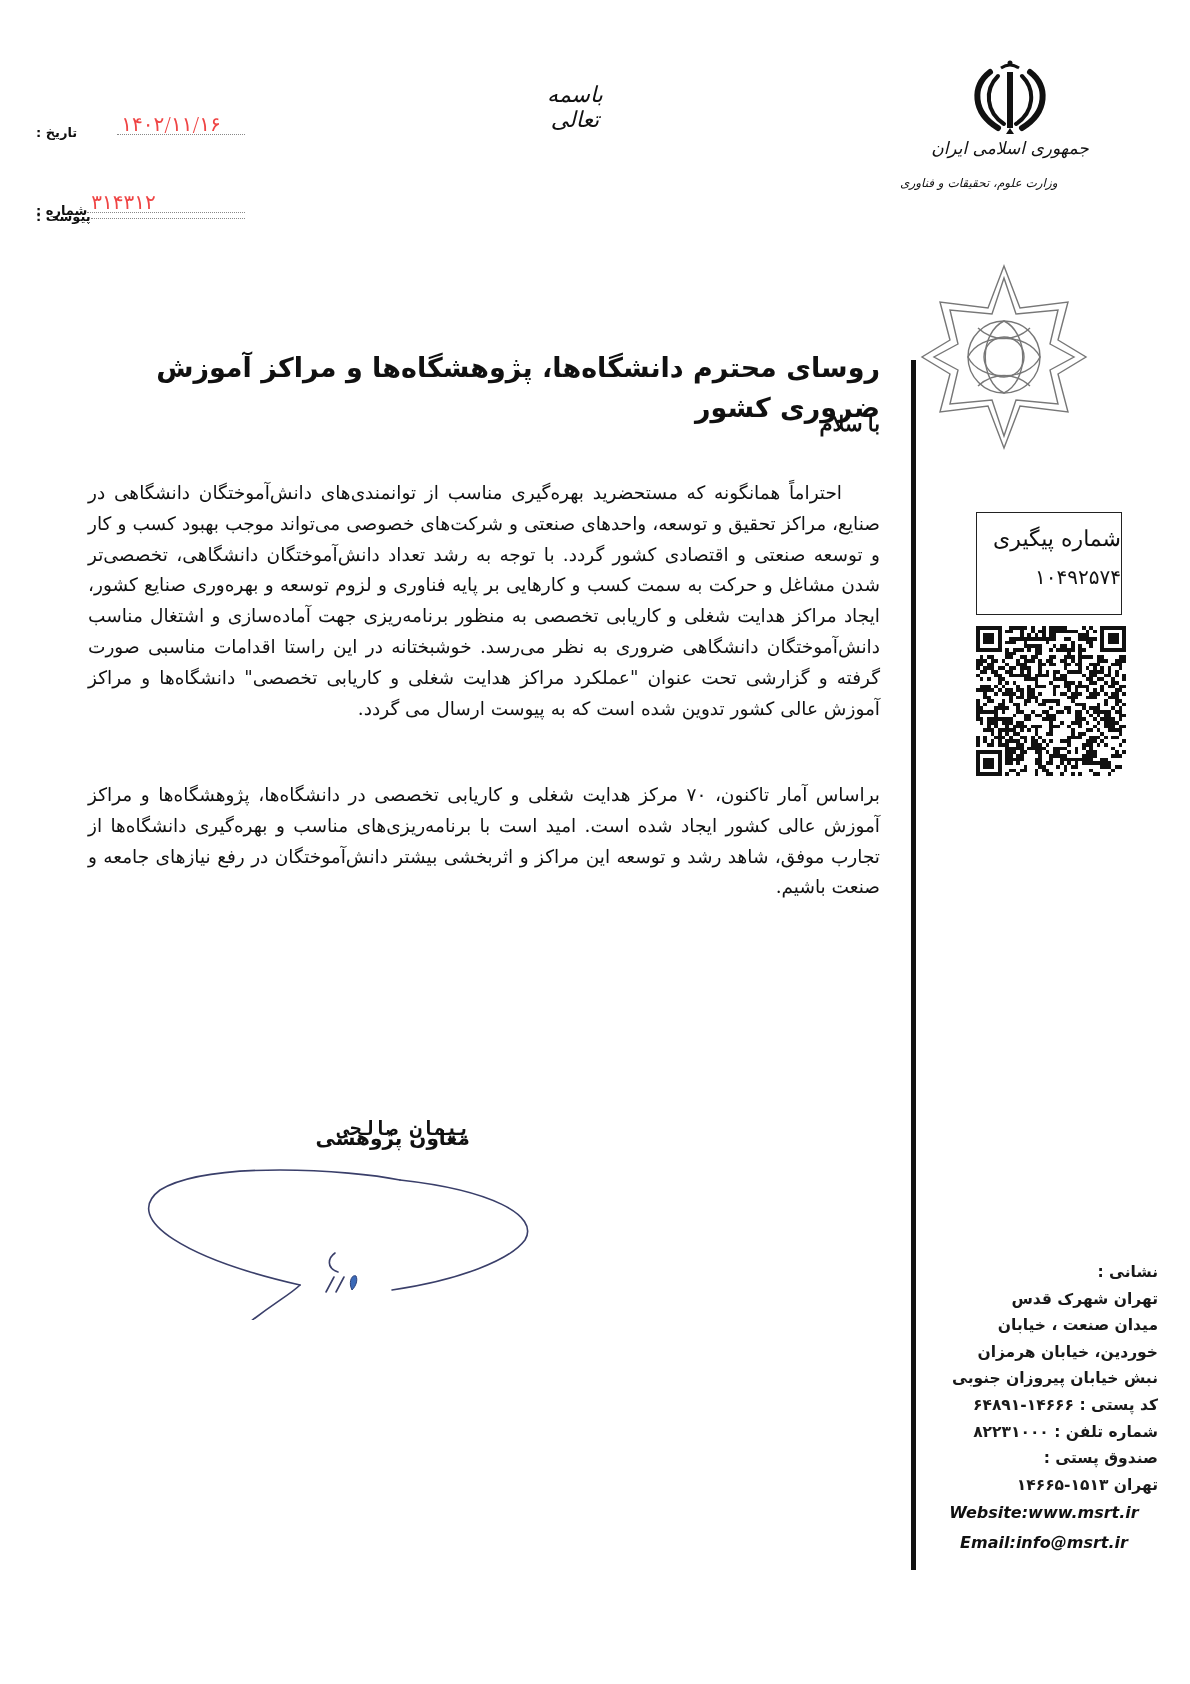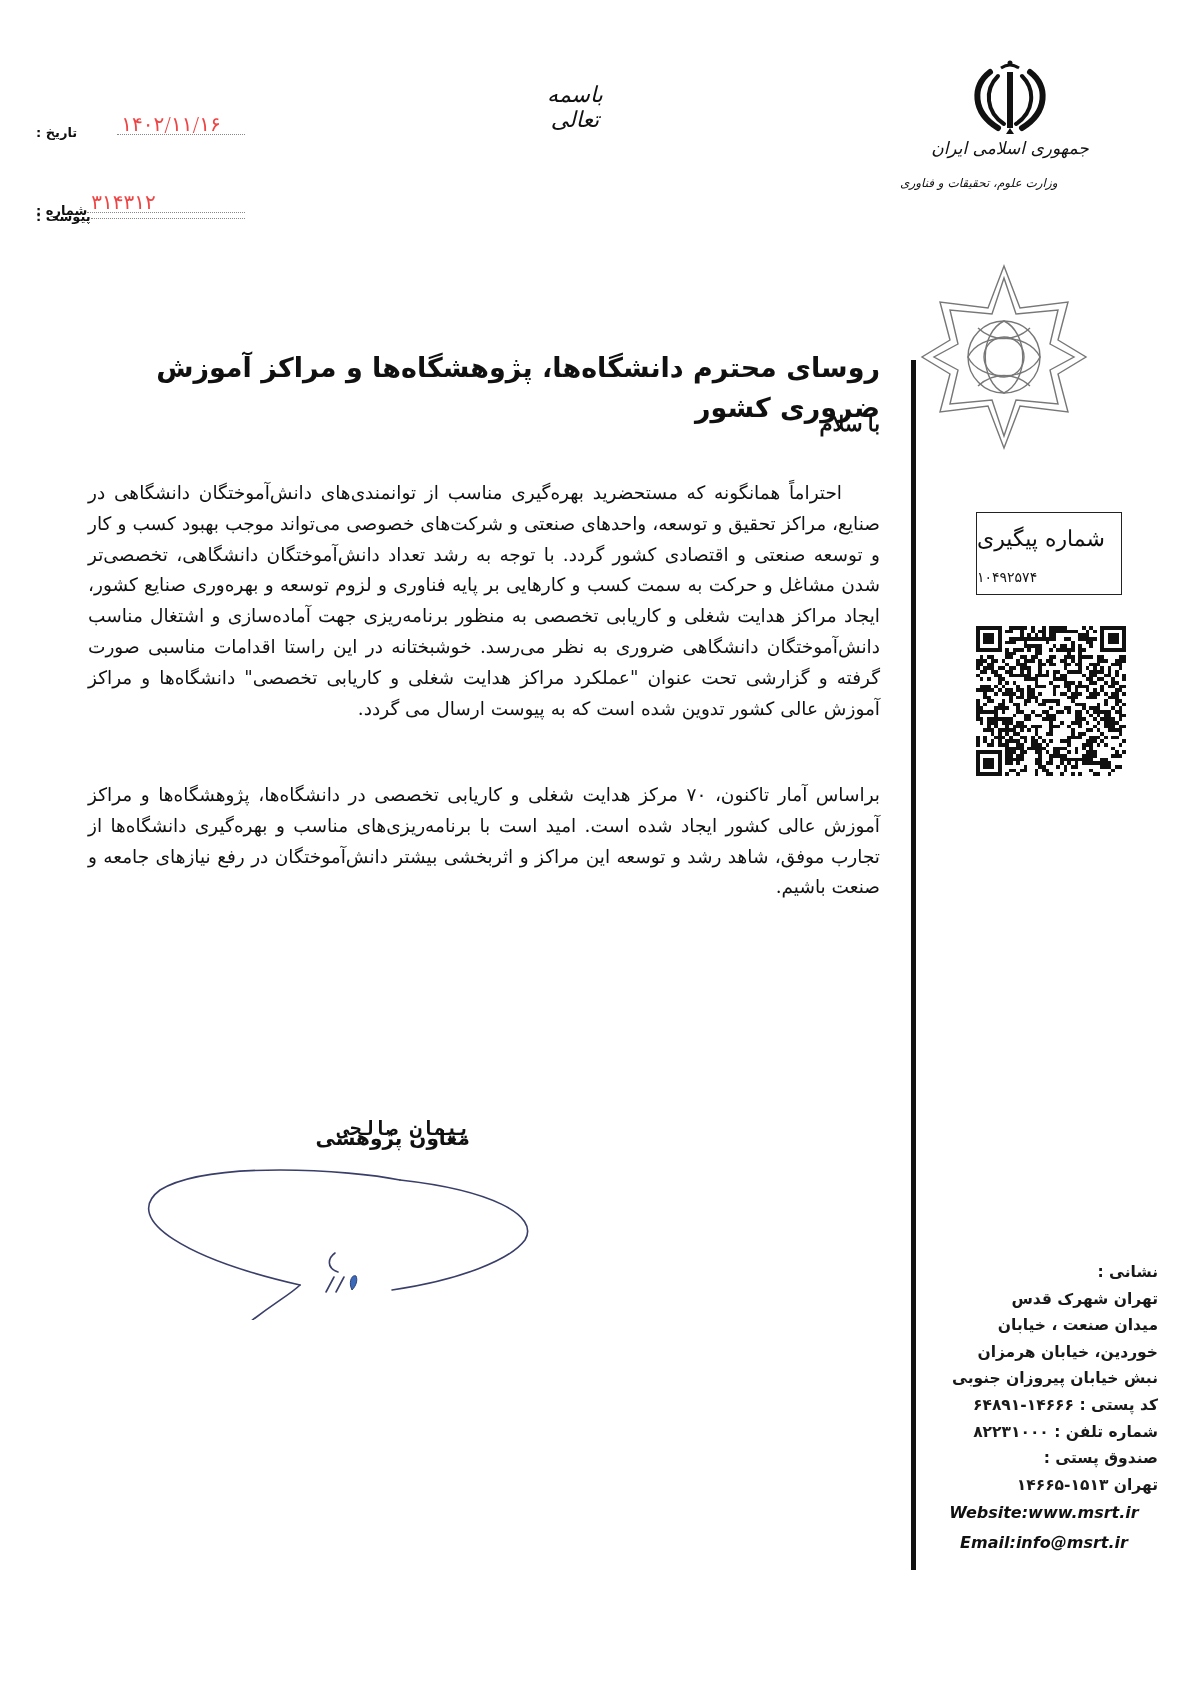--- a/index.html
+++ b/index.html
@@ -37,24 +37,24 @@
   .para1 { top:478px; text-indent:38px; }
   .para2 { top:780px; }
 
   .sig-name { left:300px; top:1116px; width:170px; text-align:right; font-family:Liberation Mono, monospace;
               font-weight:bold; font-size:20px; }
   .sig-title { left:300px; top:1126px; width:170px; text-align:right; font-family:"DejaVu Sans", sans-serif;
                font-weight:bold; font-size:20px; }
   .signature { left:130px; top:1120px; width:400px; height:200px; }
 
   
-  .tracking-box { left:976px; top:512px; width:146px; height:83px; border:1.5px solid #222;
-                  box-sizing:border-box; text-align:left; }
+  .tracking-box { left:976px; top:512px; width:146px; height:103px; border:1.5px solid #222;
+                  box-sizing:border-box; text-align:right; }
   .tracking-label { font-size:22px; line-height:40px; margin-top:6px; }
-  .tracking-number { font-size:14px; line-height:36px; letter-spacing:3px; font-family:"DejaVu Sans", sans-serif; font-weight:200; }
+  .tracking-number { font-size:20px; line-height:36px; letter-spacing:3px; font-family:"DejaVu Sans", sans-serif; font-weight:200; }
   .qr { left:976px; top:626px; width:150px; height:150px; }
 
   .address { left:930px; top:1243px; width:228px; font-family:"DejaVu Sans", sans-serif; font-weight:bold;
              font-size:15.5px; line-height:26.6px; color:#1a1a1a;margin-top:16px; }
   .address div { white-space:nowrap; }
   .contact { left:930px; top:1498px; width:228px; font-family:"DejaVu Sans", sans-serif; font-weight:bold;
              font-style:italic; font-size:16px; line-height:30px; text-align:center; direction:ltr; }
   .contact div:first-child { text-align:center; }
 </style>
 </head>

